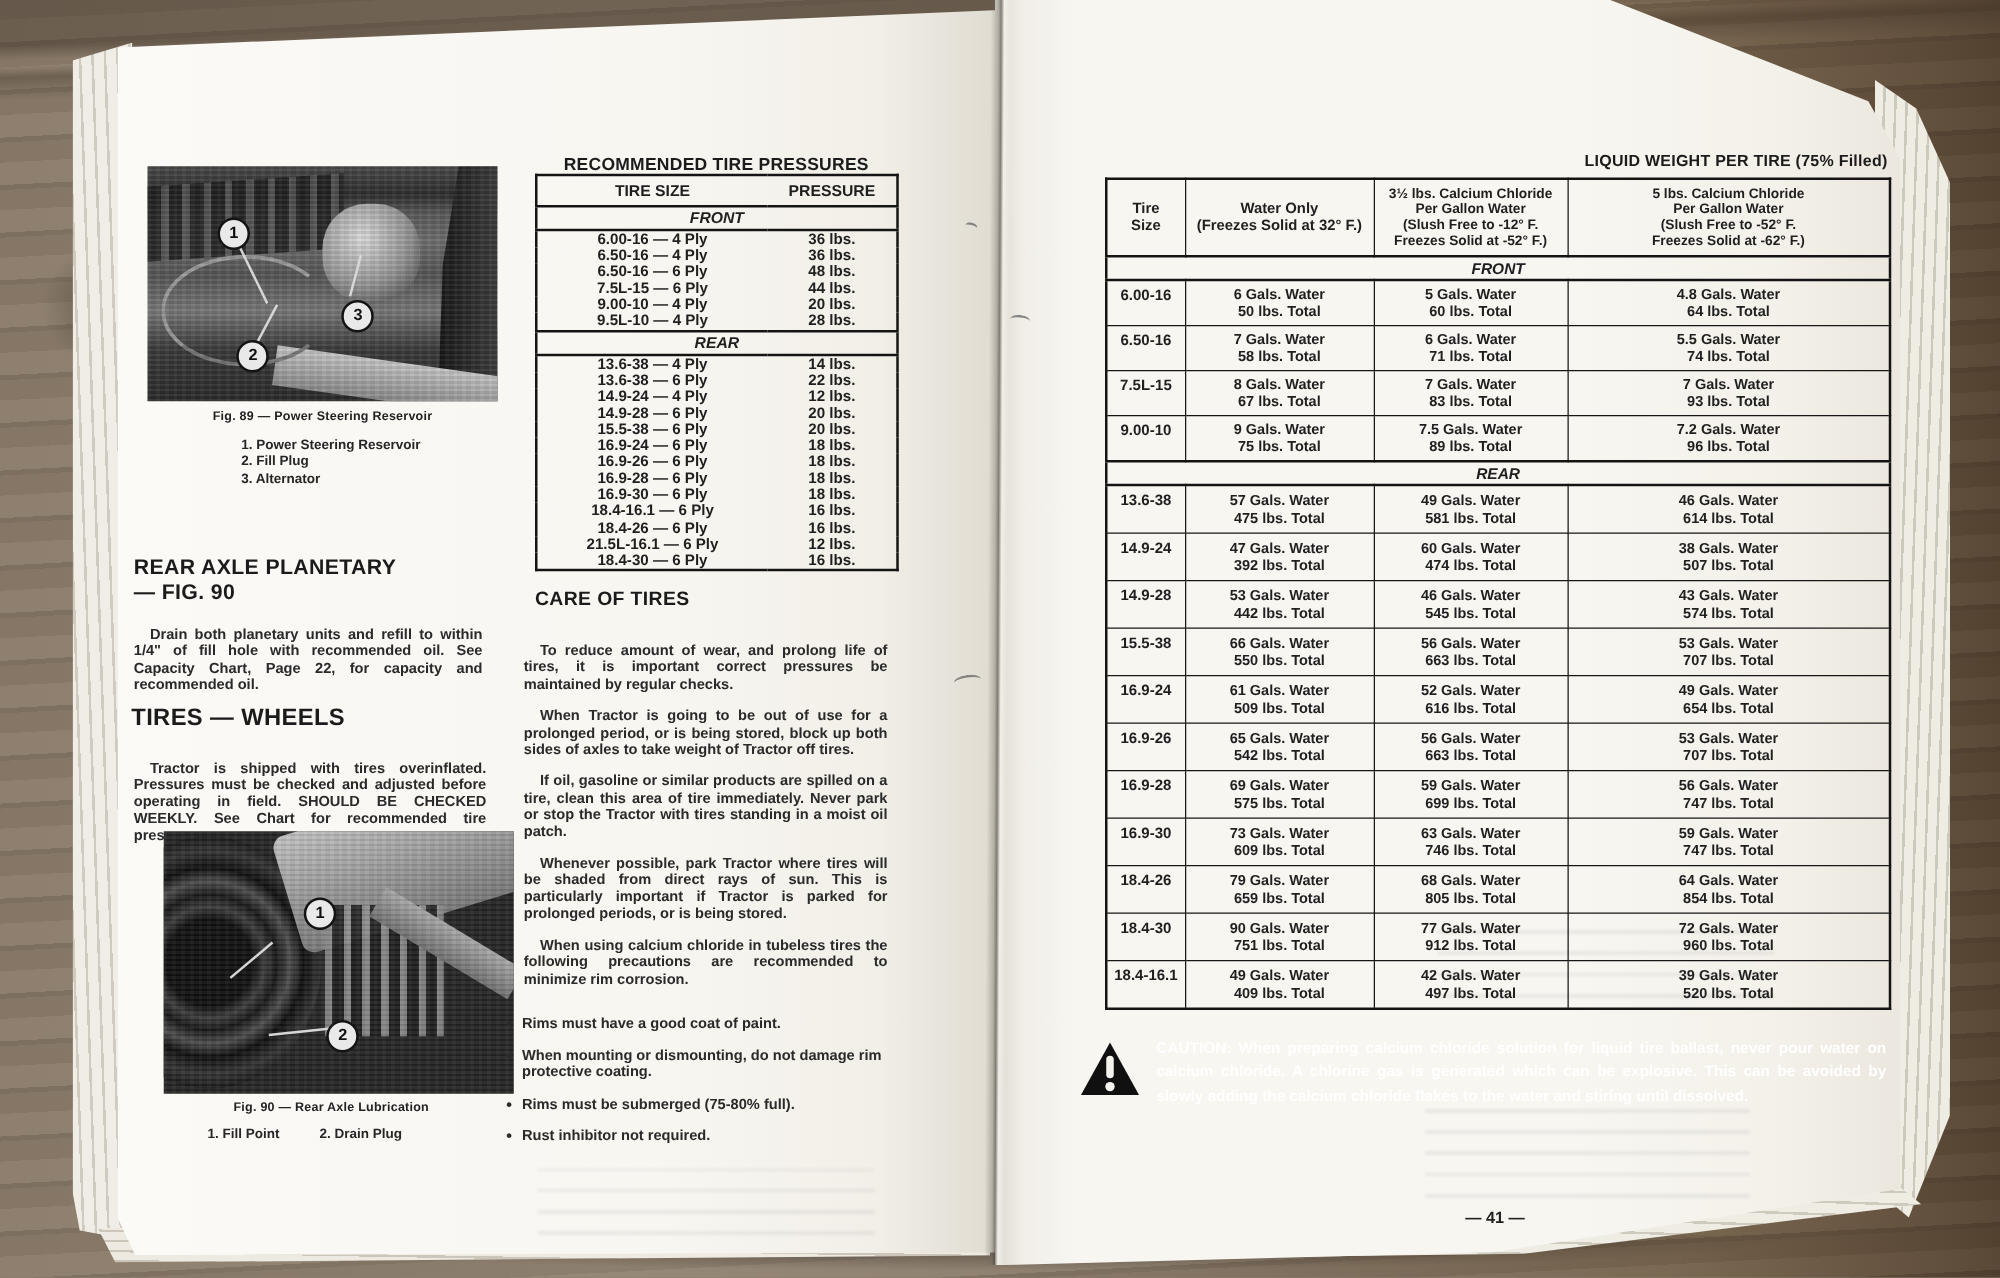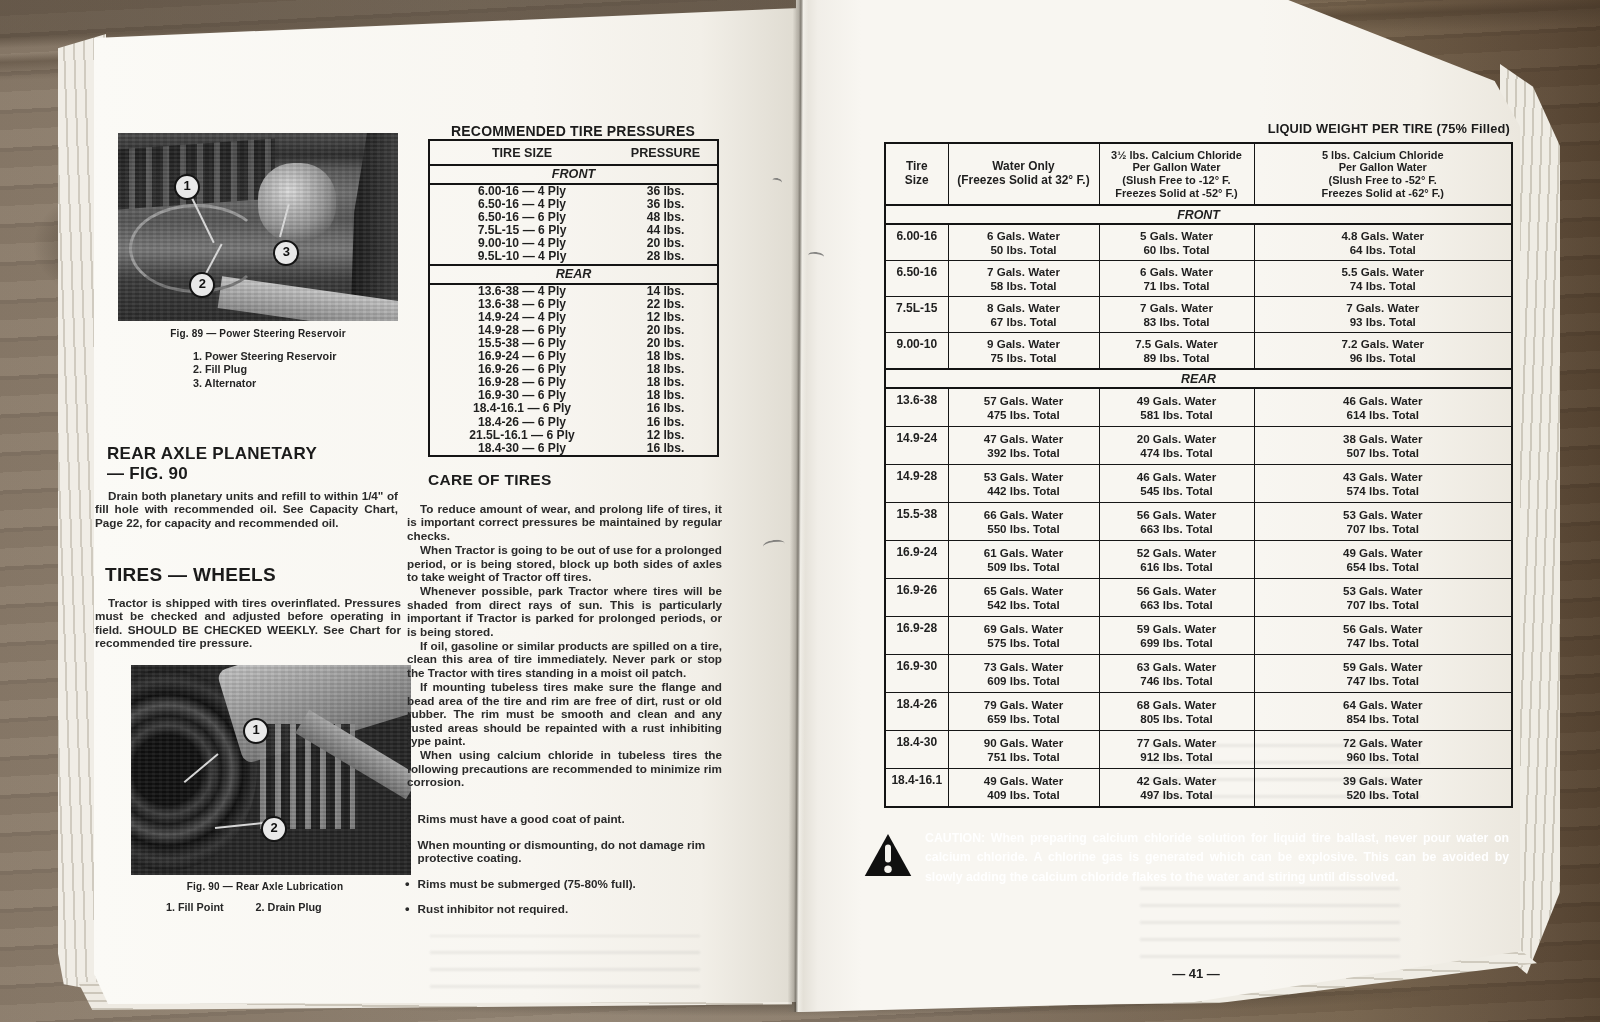--- a/index.html
+++ b/index.html
@@ -76,21 +76,21 @@
     background:repeating-linear-gradient(90deg,#8d8d8d 0 6px,#1f1f1f 6px 15px);}
   .f90-arm{position:absolute;right:-4%;top:36%;width:46%;height:13%;transform:rotate(31deg);
     background:linear-gradient(180deg,#a8a8a8,#6f6f6f);}
 
   
   .fig-caption{position:absolute;text-align:center;font-weight:bold;font-size:10px;color:#222;letter-spacing:.2px;}
   .fig-legend{position:absolute;font-weight:bold;font-size:10.8px;line-height:13.4px;color:#262626;}
   .fig-legend-row{display:flex;gap:32px;}
   .h-section{position:absolute;font-weight:bold;color:#1b1b1b;letter-spacing:.3px;}
   .para{font-weight:bold;font-size:11.7px;line-height:13.4px;text-align:justify;color:#2a2a2a;
-    text-indent:13px;margin:0;}
+    text-indent:13px;margin:12px;}
   .para + .para{margin-top:1px;}
   .bullet{display:flex;gap:8px;font-weight:bold;font-size:11.7px;line-height:13.6px;color:#2a2a2a;margin-bottom:12px;}
   .bullet .dot{font-size:13px;line-height:13px;}
 
   
   #pressure-title{left:428px;top:123px;width:290px;text-align:center;font-weight:bold;font-size:14px;color:#1b1b1b;letter-spacing:.2px;}
   #pressure-table{position:absolute;left:428px;top:139px;width:289px;border-collapse:collapse;table-layout:fixed;
     font-weight:bold;color:#1f1f1f;}
   #pressure-table{border:2.4px solid #141414;}
   #pressure-table th{font-size:12.6px;height:21px;border-bottom:2px solid #141414;text-align:center;font-weight:bold;}
@@ -284,23 +284,22 @@
           <td>18.4-30 — 6 Ply</td>
           <td>16 lbs.</td>
         </tr>
       </tbody>
   </table>
 
   <div class="h-section" style="left:428px;top:471px;font-size:15.5px;">CARE OF TIRES</div>
   <div class="abs" id="care-paras" style="left:407px;top:502px;width:315px;">
       <p class="para">To reduce amount of wear, and prolong life of tires, it is important correct pressures be maintained by regular checks.</p>
       <p class="para">When Tractor is going to be out of use for a prolonged period, or is being stored, block up both sides of axles to take weight of Tractor off tires.</p>
+      <p class="para">If oil, gasoline or similar products are spilled on a tire, clean this area of tire immediately. Never park or stop the Tractor with tires standing in a moist oil patch.</p>
       <p class="para">Whenever possible, park Tractor where tires will be shaded from direct rays of sun. This is particularly important if Tractor is parked for prolonged periods, or is being stored.</p>
-      <p class="para">If oil, gasoline or similar products are spilled on a tire, clean this area of tire immediately. Never park or stop the Tractor with tires standing in a moist oil patch.</p>
-      <p class="para">If mounting tubeless tires make sure the flange and bead area of the tire and rim are free of dirt, rust or old rubber. The rim must be smooth and clean and any rusted areas should be repainted with a rust inhibiting type paint.</p>
       <p class="para">When using calcium chloride in tubeless tires the following precautions are recommended to minimize rim corrosion.</p>
     </div>
   <div class="abs" id="care-bullets" style="left:405px;top:812px;width:318px;">
       <div class="bullet">
         <span class="dot">•</span>
         <span class="btxt">Rims must have a good coat of paint.</span>
       </div>
       <div class="bullet">
         <span class="dot">•</span>
         <span class="btxt">When mounting or dismounting, do not damage rim protective coating.</span>
@@ -429,21 +428,21 @@
             <div class="cl">614 lbs. Total</div>
           </td>
         </tr>
         <tr class="lt-rear">
           <td class="size-cell">14.9-24</td>
           <td>
             <div class="cl">47 Gals. Water</div>
             <div class="cl">392 lbs. Total</div>
           </td>
           <td>
-            <div class="cl">20 Gals. Water</div>
+            <div class="cl">60 Gals. Water</div>
             <div class="cl">474 lbs. Total</div>
           </td>
           <td>
             <div class="cl">38 Gals. Water</div>
             <div class="cl">507 lbs. Total</div>
           </td>
         </tr>
         <tr class="lt-rear">
           <td class="size-cell">14.9-28</td>
           <td>

